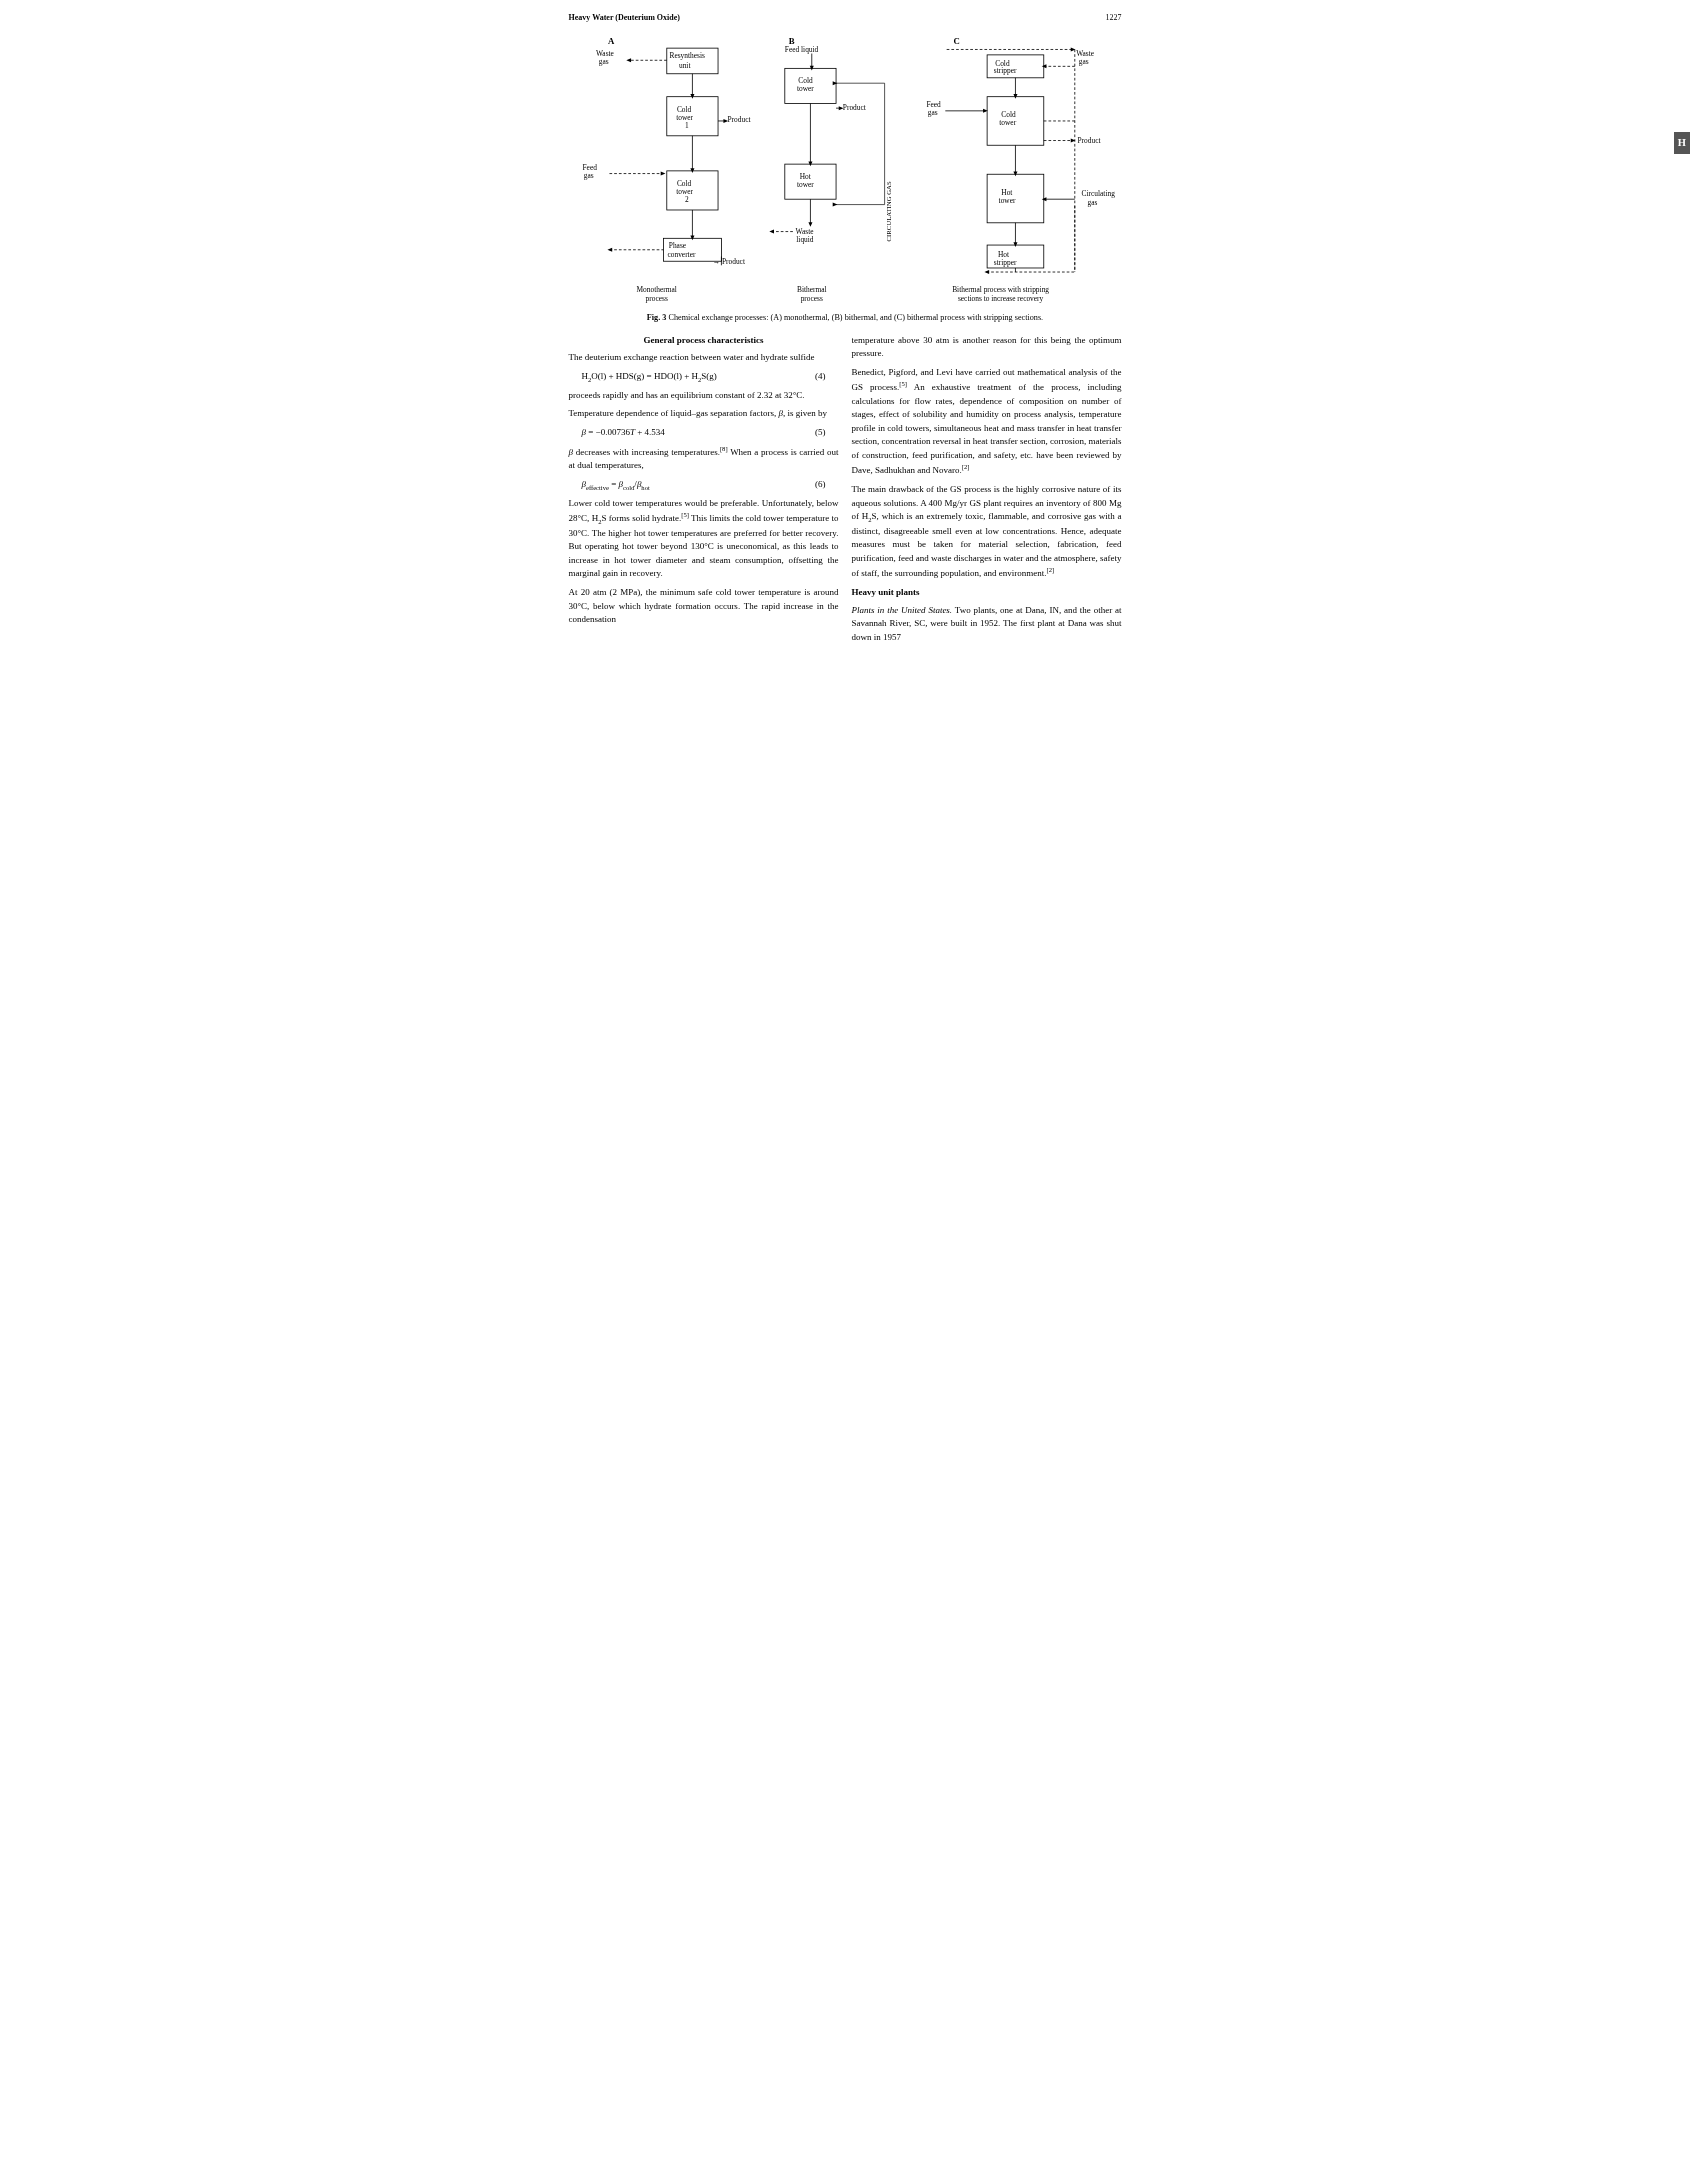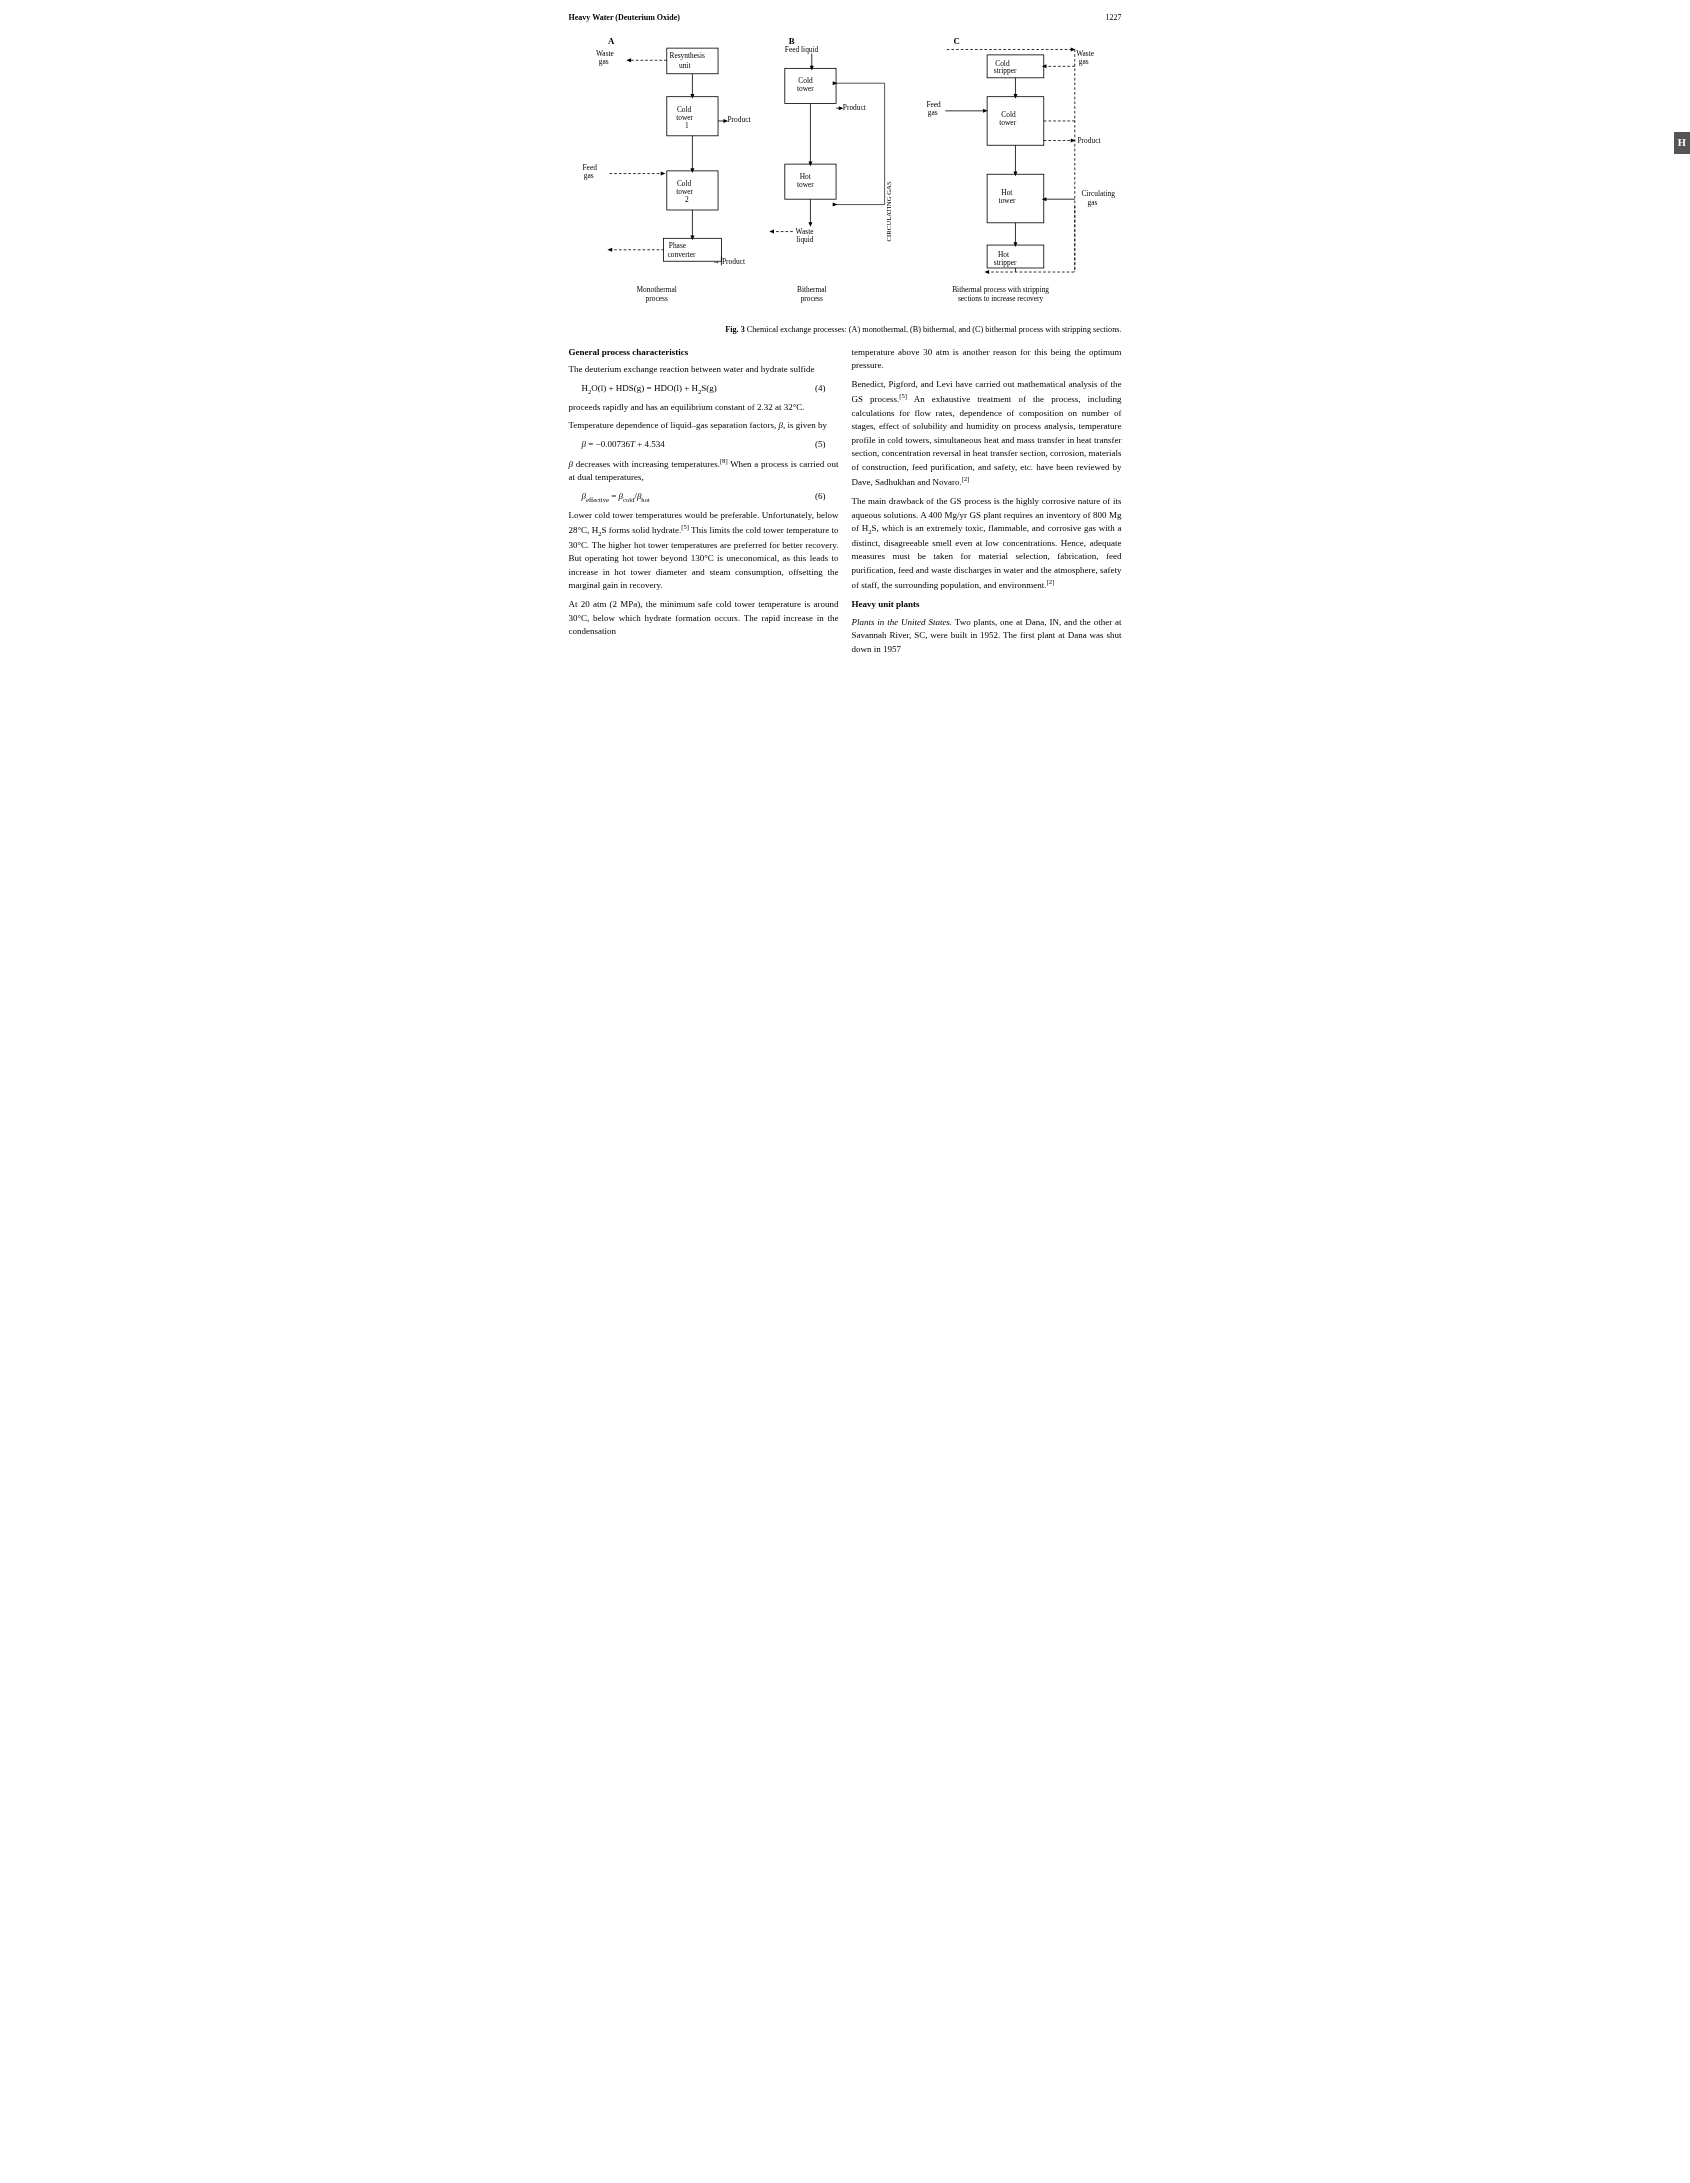--- a/index.html
+++ b/index.html
@@ -49,22 +49,22 @@
     }
 
     
     .diagram-svg {
       width: 100%;
       height: 277px;
     }
 
     .fig-caption {
       font-size: 8.2px;
-      margin-top: 16px;
-      text-align: right;
+      margin-top: 4px;
+      text-align: center;
       line-height: 1.4;
     }
 
     
     .content {
       display: flex;
       flex-direction: row;
       gap: 13px;
       margin-top: 10.5px;
     }
@@ -79,20 +79,21 @@
       flex: 1;
       font-size: 9px;
       line-height: 1.5;
     }
 
     .section-heading {
       font-size: 9px;
       font-weight: bold;
       margin-bottom: 4px;
       margin-top: 6.6px;
+      text-align: center;
     }
 
     .section-heading-first {
       margin-top: 0;
     }
 
     p {
       margin-bottom: 5.3px;
       text-align: justify;
     }

